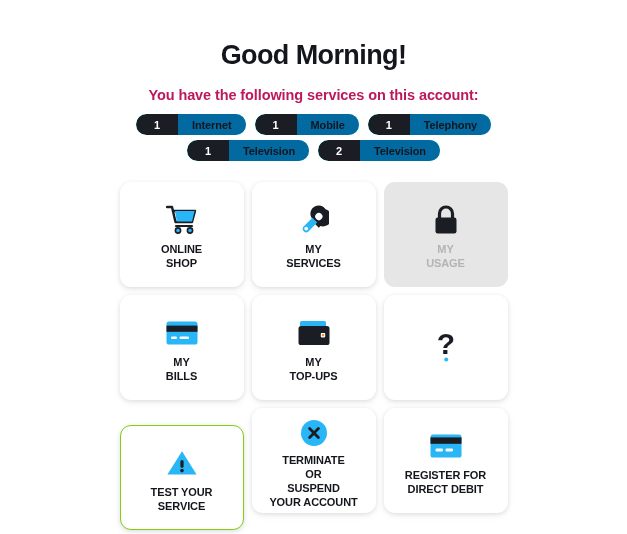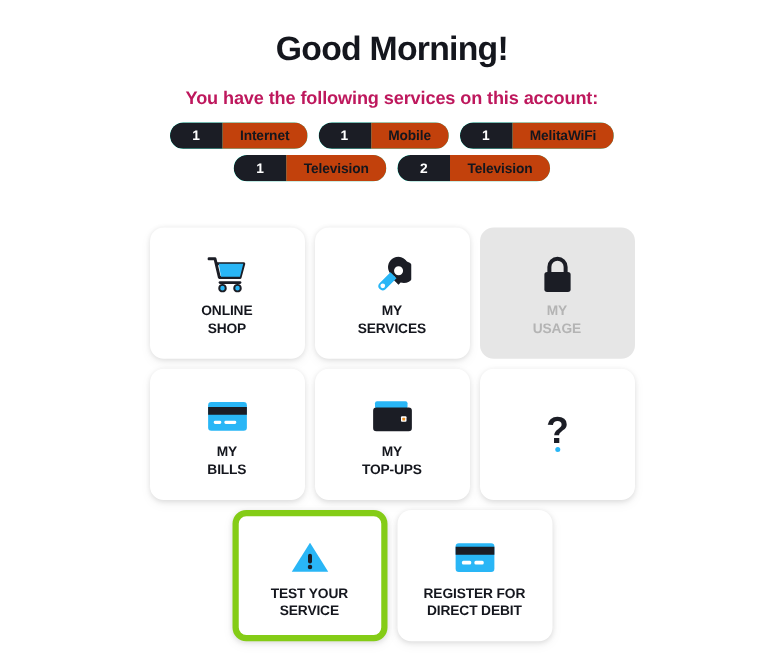--- a/index.html
+++ b/index.html
@@ -23,21 +23,21 @@
     box-sizing: border-box;
   }
 
   
   .greeting {
     text-align: center;
     font-size: 27px;
     font-weight: 700;
     letter-spacing: -0.6px;
     margin: 0;
-    padding-top: 24px;
+    padding-top: 40px;
     color: #14161d;
   }
 
   .subtitle {
     text-align: center;
     font-size: 14.5px;
     font-weight: 700;
     color: #be185d;
     margin: 0;
     padding-top: 16px;
@@ -71,21 +71,21 @@
     font-size: 11px;
     font-weight: 700;
     display: flex;
     align-items: center;
     justify-content: center;
     min-width: 30px;
     padding: 0 6px;
     border-radius: 11px 0 0 11px;
   }
   .badge-label {
-    background: #c2410c;
+    background: #0369a1;
     color: #14161d;
     font-size: 11px;
     font-weight: 700;
     display: flex;
     align-items: center;
     justify-content: center;
     padding: 0 14px;
     letter-spacing: -0.1px;
   }
 
@@ -117,21 +117,22 @@
     align-items: center;
     justify-content: center;
     box-sizing: border-box;
     cursor: pointer;
   }
   .tile.disabled {
     background: #e6e6e6;
     box-shadow: none;
   }
   .tile.selected {
-    border: 5px solid #84cc16;
+    border: 1px solid #84cc16;
+    margin-top: 17px;
   }
 
   .tile-icon {
     height: 40px;
     display: flex;
     align-items: center;
     justify-content: center;
     margin-bottom: 2px;
   }
   .tile.tall-label .tile-icon {
@@ -166,21 +167,21 @@
       <div class="badge">
         <span class="badge-count">1</span>
         <span class="badge-label">Internet</span>
       </div>
       <div class="badge">
         <span class="badge-count">1</span>
         <span class="badge-label">Mobile</span>
       </div>
       <div class="badge">
         <span class="badge-count">1</span>
-        <span class="badge-label">MelitaWiFi</span>
+        <span class="badge-label">Telephony</span>
       </div>
     </div>
 
     <div class="badge-row">
       <div class="badge">
         <span class="badge-count">1</span>
         <span class="badge-label">Television</span>
       </div>
       <div class="badge">
         <span class="badge-count">2</span>
@@ -281,20 +282,32 @@
           <svg width="32" height="28" viewBox="0 0 32 28">
             <path d="M16 2.2 L30.6 25.4 H1.4 Z" fill="#29b6f6"></path>
             <rect x="14.4" y="11" width="3.2" height="7.8" rx="1.6" fill="#1b1d25"></rect>
             <circle cx="16" cy="21.6" r="1.8" fill="#1b1d25"></circle>
           </svg>
         </div>
         <div class="tile-label">TEST YOUR
 SERVICE</div>
       </div>
 
+      <div class="tile tall-label">
+        <div class="tile-icon">
+          <svg width="28" height="28" viewBox="0 0 28 28">
+            <circle cx="14" cy="14" r="13" fill="#29b6f6"></circle>
+            <path d="M9.6 9.6 L18.4 18.4 M18.4 9.6 L9.6 18.4" stroke="#1b1d25" stroke-width="2.8" stroke-linecap="round"></path>
+          </svg>
+        </div>
+        <div class="tile-label">TERMINATE
+OR
+SUSPEND
+YOUR ACCOUNT</div>
+      </div>
 
       <div class="tile">
         <div class="tile-icon">
           <svg width="32" height="24" viewBox="0 0 32 24">
             <rect x="0.5" y="0.5" width="31" height="23" rx="2.6" fill="#29b6f6"></rect>
             <rect x="0.5" y="3.4" width="31" height="6.4" fill="#1b1d25"></rect>
             <rect x="5.5" y="14.5" width="7.5" height="3" rx="1.2" fill="#ffffff"></rect>
             <rect x="15.5" y="14.5" width="7.5" height="3" rx="1.2" fill="#ffffff"></rect>
           </svg>
         </div>

